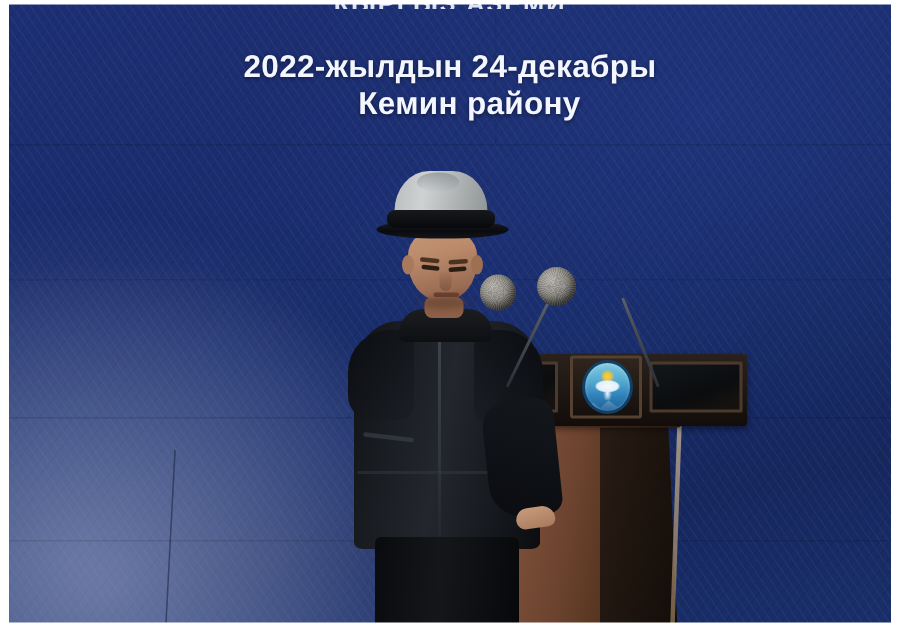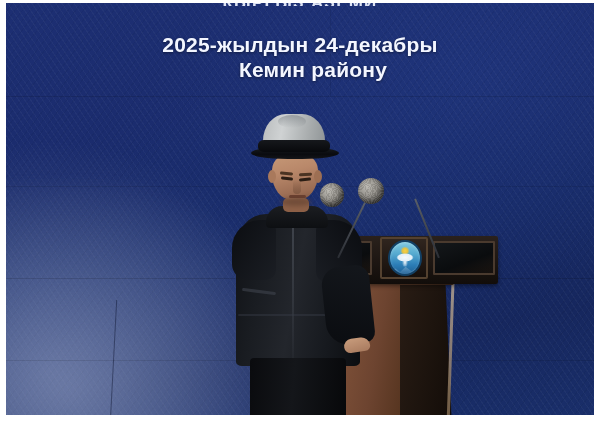--- a/index.html
+++ b/index.html
@@ -307,21 +307,21 @@
     <div class="seam s1"></div>
     <div class="seam s2"></div>
     <div class="seam s3"></div>
     <div class="seam s4"></div>
     <div class="vseam v1"></div>
     <div class="vseam v2"></div>
   </div>
 
   <div id="kicker">КЫРГЫЗ АЗЕМИ</div>
   <div id="screen-text">
-    <div id="line1">2025-жылдын 24-декабры</div>
+    <div id="line1">2022-жылдын 24-декабры</div>
     <div id="line2">Кемин району</div>
   </div>
 
   <div id="speaker">
     <div class="torso"></div>
     <div class="shoulder-l"></div>
     <div class="shoulder-r"></div>
     <div class="torso-zip"></div>
     <div class="pocket-l"></div>
     <div class="seam-h"></div>

